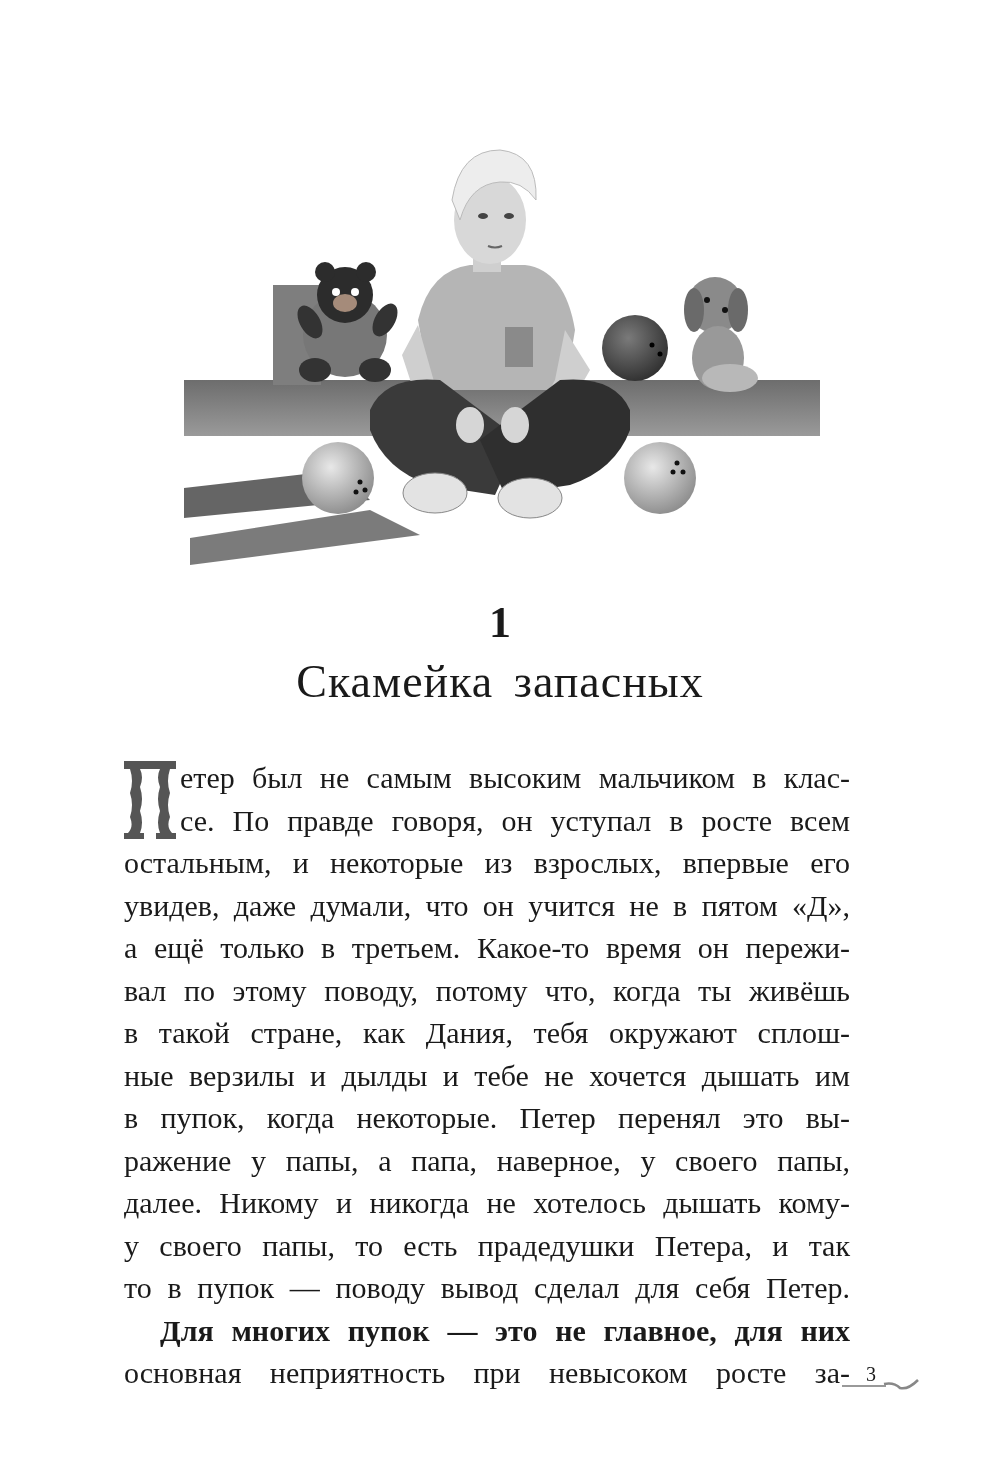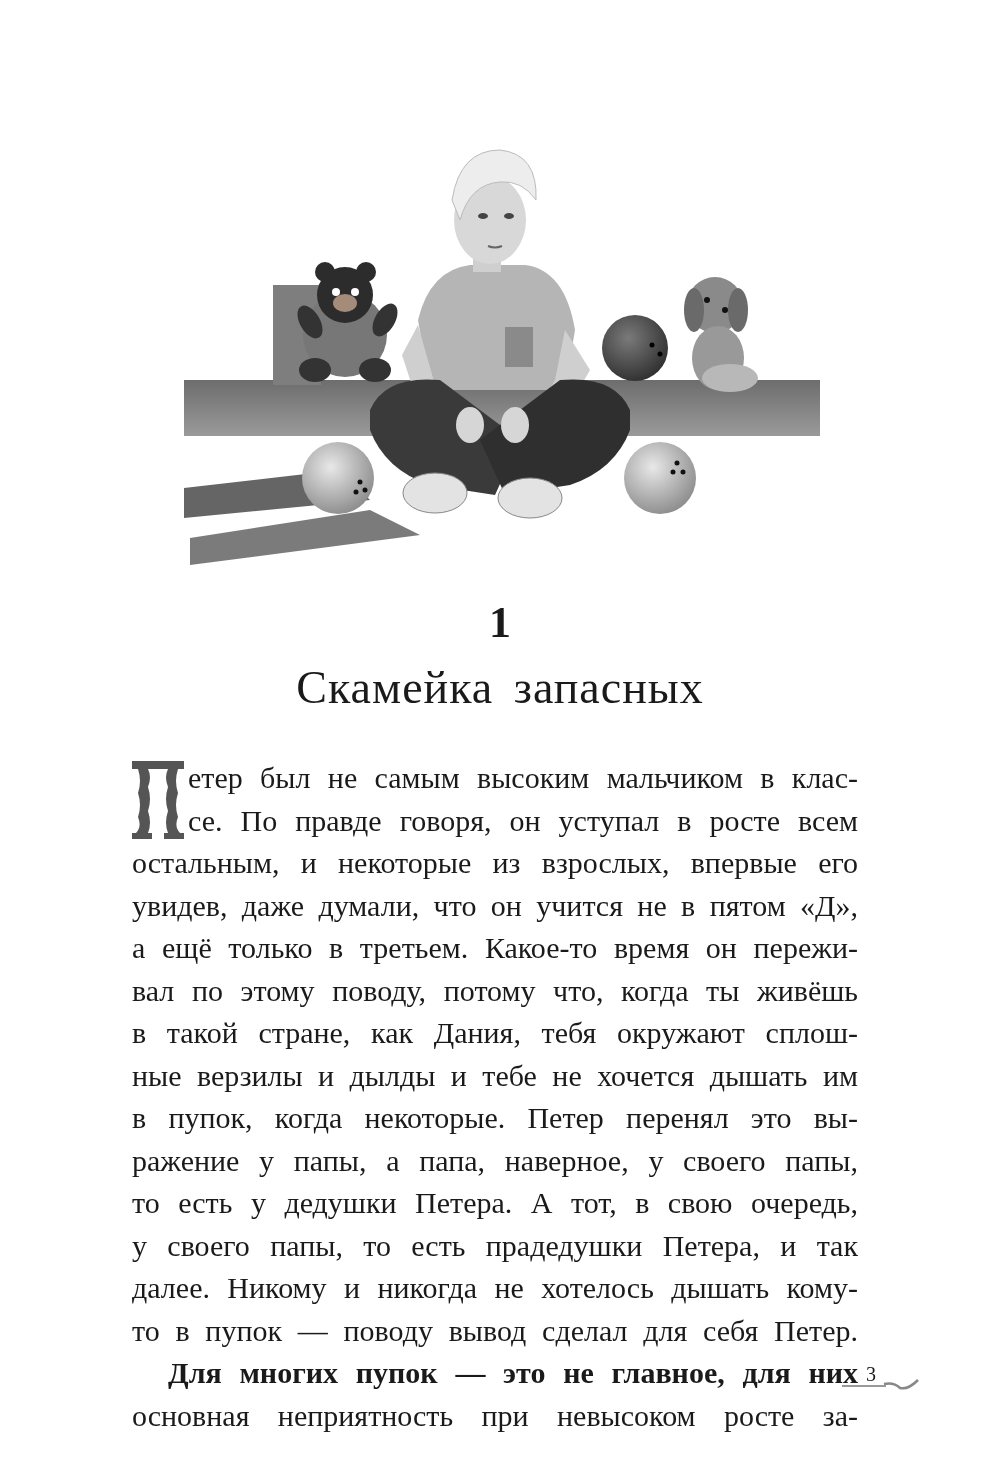--- a/index.html
+++ b/index.html
@@ -1,20 +1,20 @@
 <!DOCTYPE html>
 <html><head>
 <meta charset="utf-8">
 <style>
   html, body { margin:0; padding:0; background:#ffffff; }
   body { width:1000px; height:1484px; position:relative; overflow:hidden; font-family:"Liberation Serif", "DejaVu Serif", serif; color:#1a1a1a; }
   .illustration { position:absolute; left:170px; top:140px; width:660px; height:440px; }
   .chapter-number { position:absolute; left:0; width:1000px; top:598px; text-align:center; font-size:44px; font-weight:bold; line-height:50px; }
-  .chapter-title { position:absolute; left:0; width:1000px; top:652px; text-align:center; font-size:46px; line-height:60px; letter-spacing:1px; word-spacing:8px;margin-top:6px; }
-  .body-text { position:absolute; left:132px; top:757px; width:726px; font-size:30px; line-height:42.5px; }
+  .chapter-title { position:absolute; left:0; width:1000px; top:652px; text-align:center; font-size:46px; line-height:60px; letter-spacing:1px; word-spacing:8px; }
+  .body-text { position:absolute; left:124px; top:757px; width:726px; font-size:30px; line-height:42.5px; }
   .line { display:block; text-align:justify; text-align-last:justify; white-space:nowrap; height:42.5px; }
   .line.indent { padding-left:36px;font-weight:bold; }
   .line.dc { padding-left:56px; }
   .drop-cap { position:absolute; left:0; top:4px; width:52px; height:78px; }
   .page-number { position:absolute; left:866px; top:1363px; font-size:20px; }
   .page-ornament { position:absolute; left:842px; top:1378px; width:80px; height:16px; }
 </style>
 </head>
 <body>
 
@@ -111,23 +111,22 @@
   <span class="line dc">етер был не самым высоким мальчиком в клас-</span>
   <span class="line dc">се. По правде говоря, он уступал в росте всем</span>
   <span class="line">остальным, и некоторые из взрослых, впервые его</span>
   <span class="line">увидев, даже думали, что он учится не в пятом «Д»,</span>
   <span class="line">а ещё только в третьем. Какое-то время он пережи-</span>
   <span class="line">вал по этому поводу, потому что, когда ты живёшь</span>
   <span class="line">в такой стране, как Дания, тебя окружают сплош-</span>
   <span class="line">ные верзилы и дылды и тебе не хочется дышать им</span>
   <span class="line">в пупок, когда некоторые. Петер перенял это вы-</span>
   <span class="line">ражение у папы, а папа, наверное, у своего папы,</span>
-  <span class="line">то есть у дедушки Петера. А тот, в свою очередь,</span>
+  <span class="line">далее. Никому и никогда не хотелось дышать кому-</span>
   <span class="line">у своего папы, то есть прадедушки Петера, и так</span>
-  <span class="line">далее. Никому и никогда не хотелось дышать кому-</span>
   <span class="line">то в пупок — поводу вывод сделал для себя Петер.</span>
   <span class="line indent">Для многих пупок — это не главное, для них</span>
   <span class="line">основная неприятность при невысоком росте за-</span>
 </div>
 
 <div class="page-number">3</div>
 <div class="page-ornament">
   <svg width="80" height="16" viewBox="0 0 80 16">
     <line x1="0" y1="8" x2="44" y2="8" stroke="#777" stroke-width="1.5"></line>
     <path d="M42,6 Q52,4 58,10 Q66,12 76,2" stroke="#888" stroke-width="2.5" fill="none"></path>

